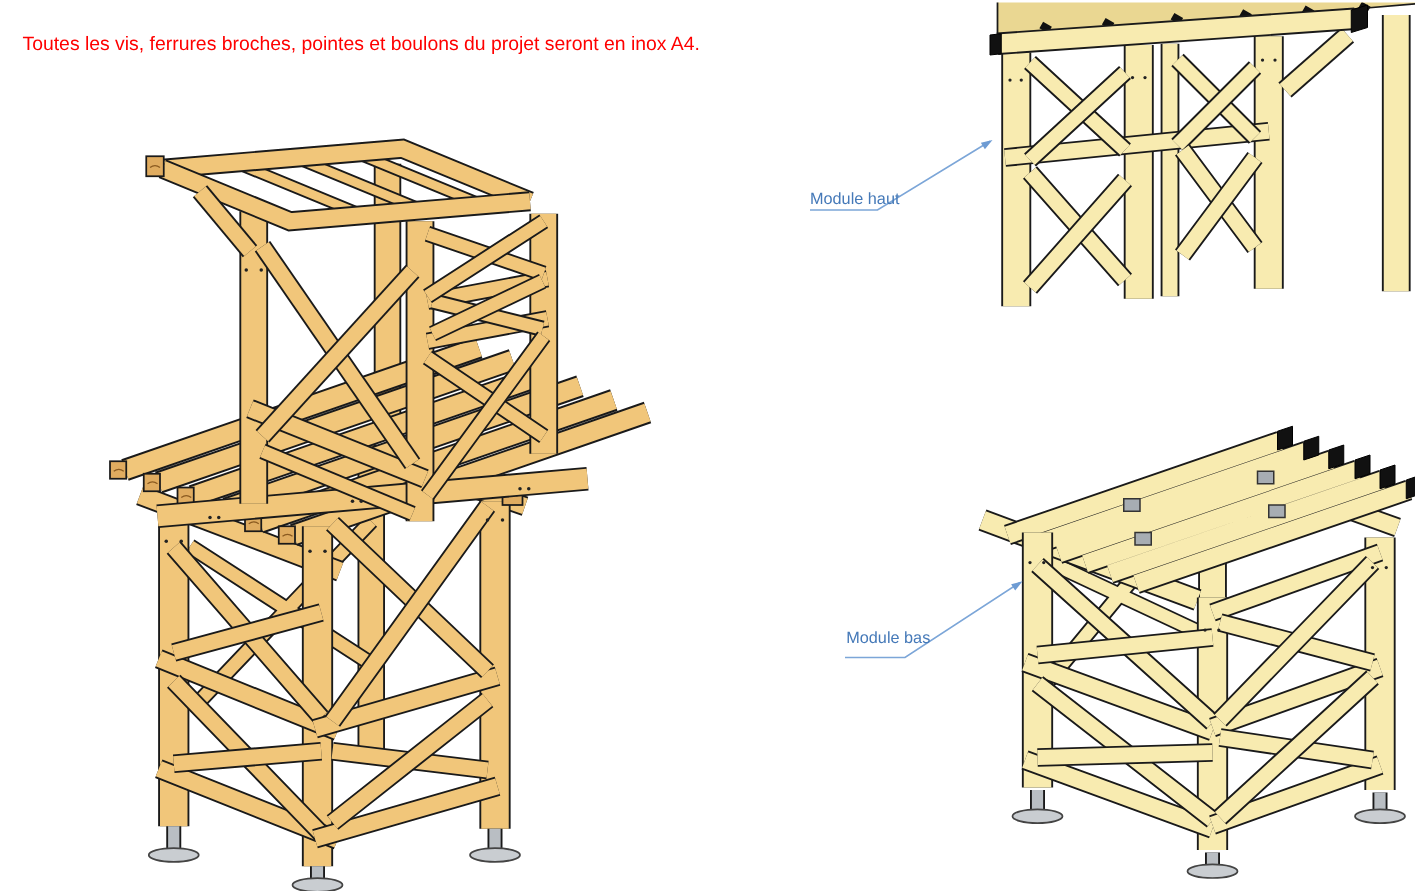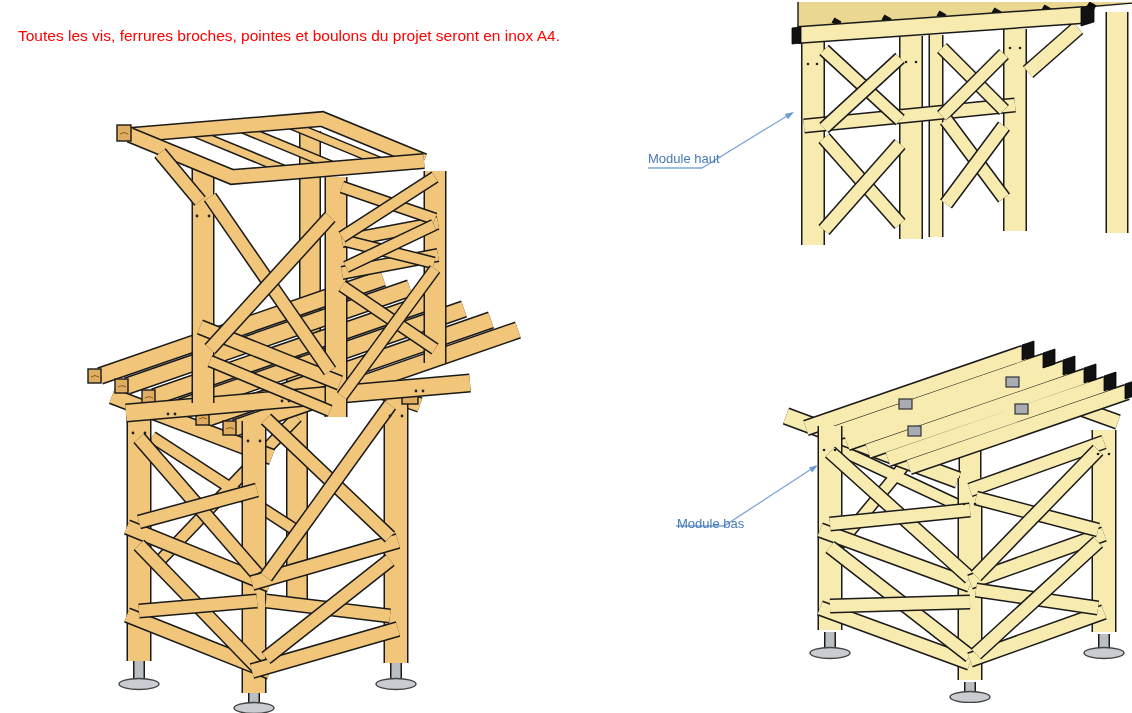--- a/index.html
+++ b/index.html
@@ -286,13 +286,13 @@
 <svg class="abs" style="left:644px;top:104px;" width="160" height="70" viewBox="0 0 160 70">
   <polyline class="ld" points="4,64 58,64 148,9"></polyline>
   <polygon class="ldh" points="150,8 143.9,15.3 140.7,10.1"></polygon>
 </svg>
 <div class="abs mod-label" style="left:648px;top:151px;">Module haut</div>
 
 <svg class="abs" style="left:672px;top:458px;" width="155" height="72" viewBox="0 0 155 72">
   <polyline class="ld" points="4,68 52,68 144,8"></polyline>
   <polygon class="ldh" points="146,7 140.1,14.4 136.9,9.4"></polygon>
 </svg>
-<div class="abs mod-label" style="left:677px;top:516px;text-align:right;">Module bas</div>
+<div class="abs mod-label" style="left:677px;top:502px;text-align:right;">Module bas</div>
 
 </body></html>

